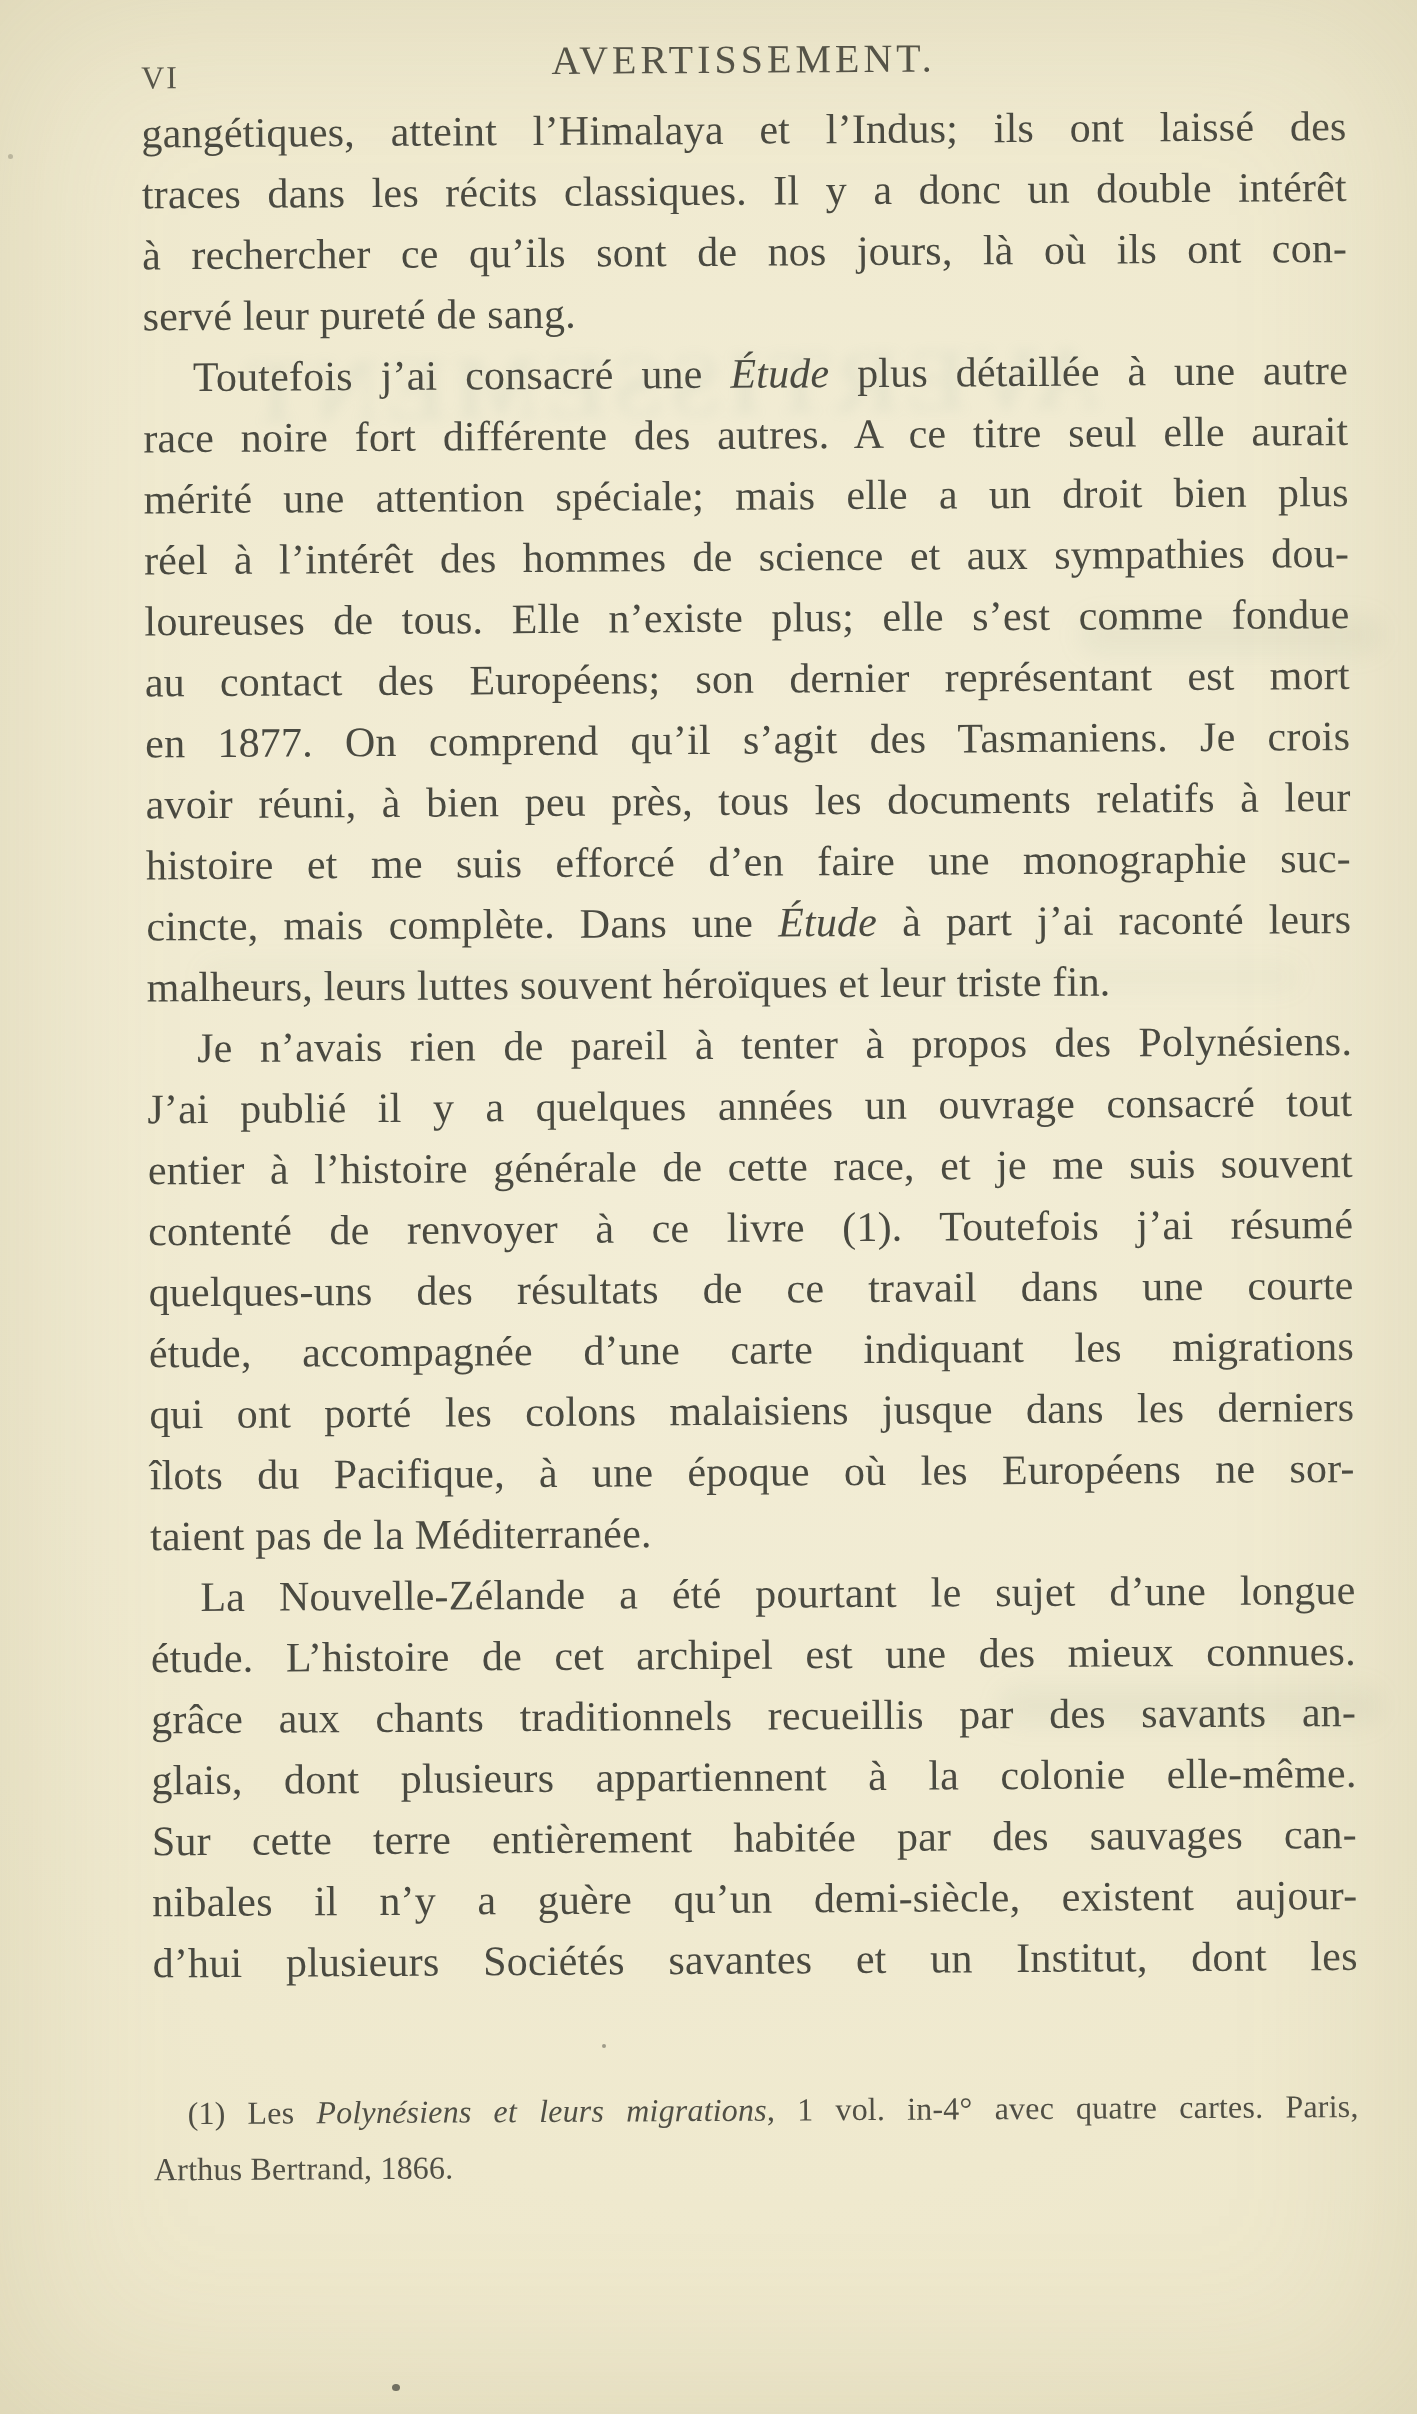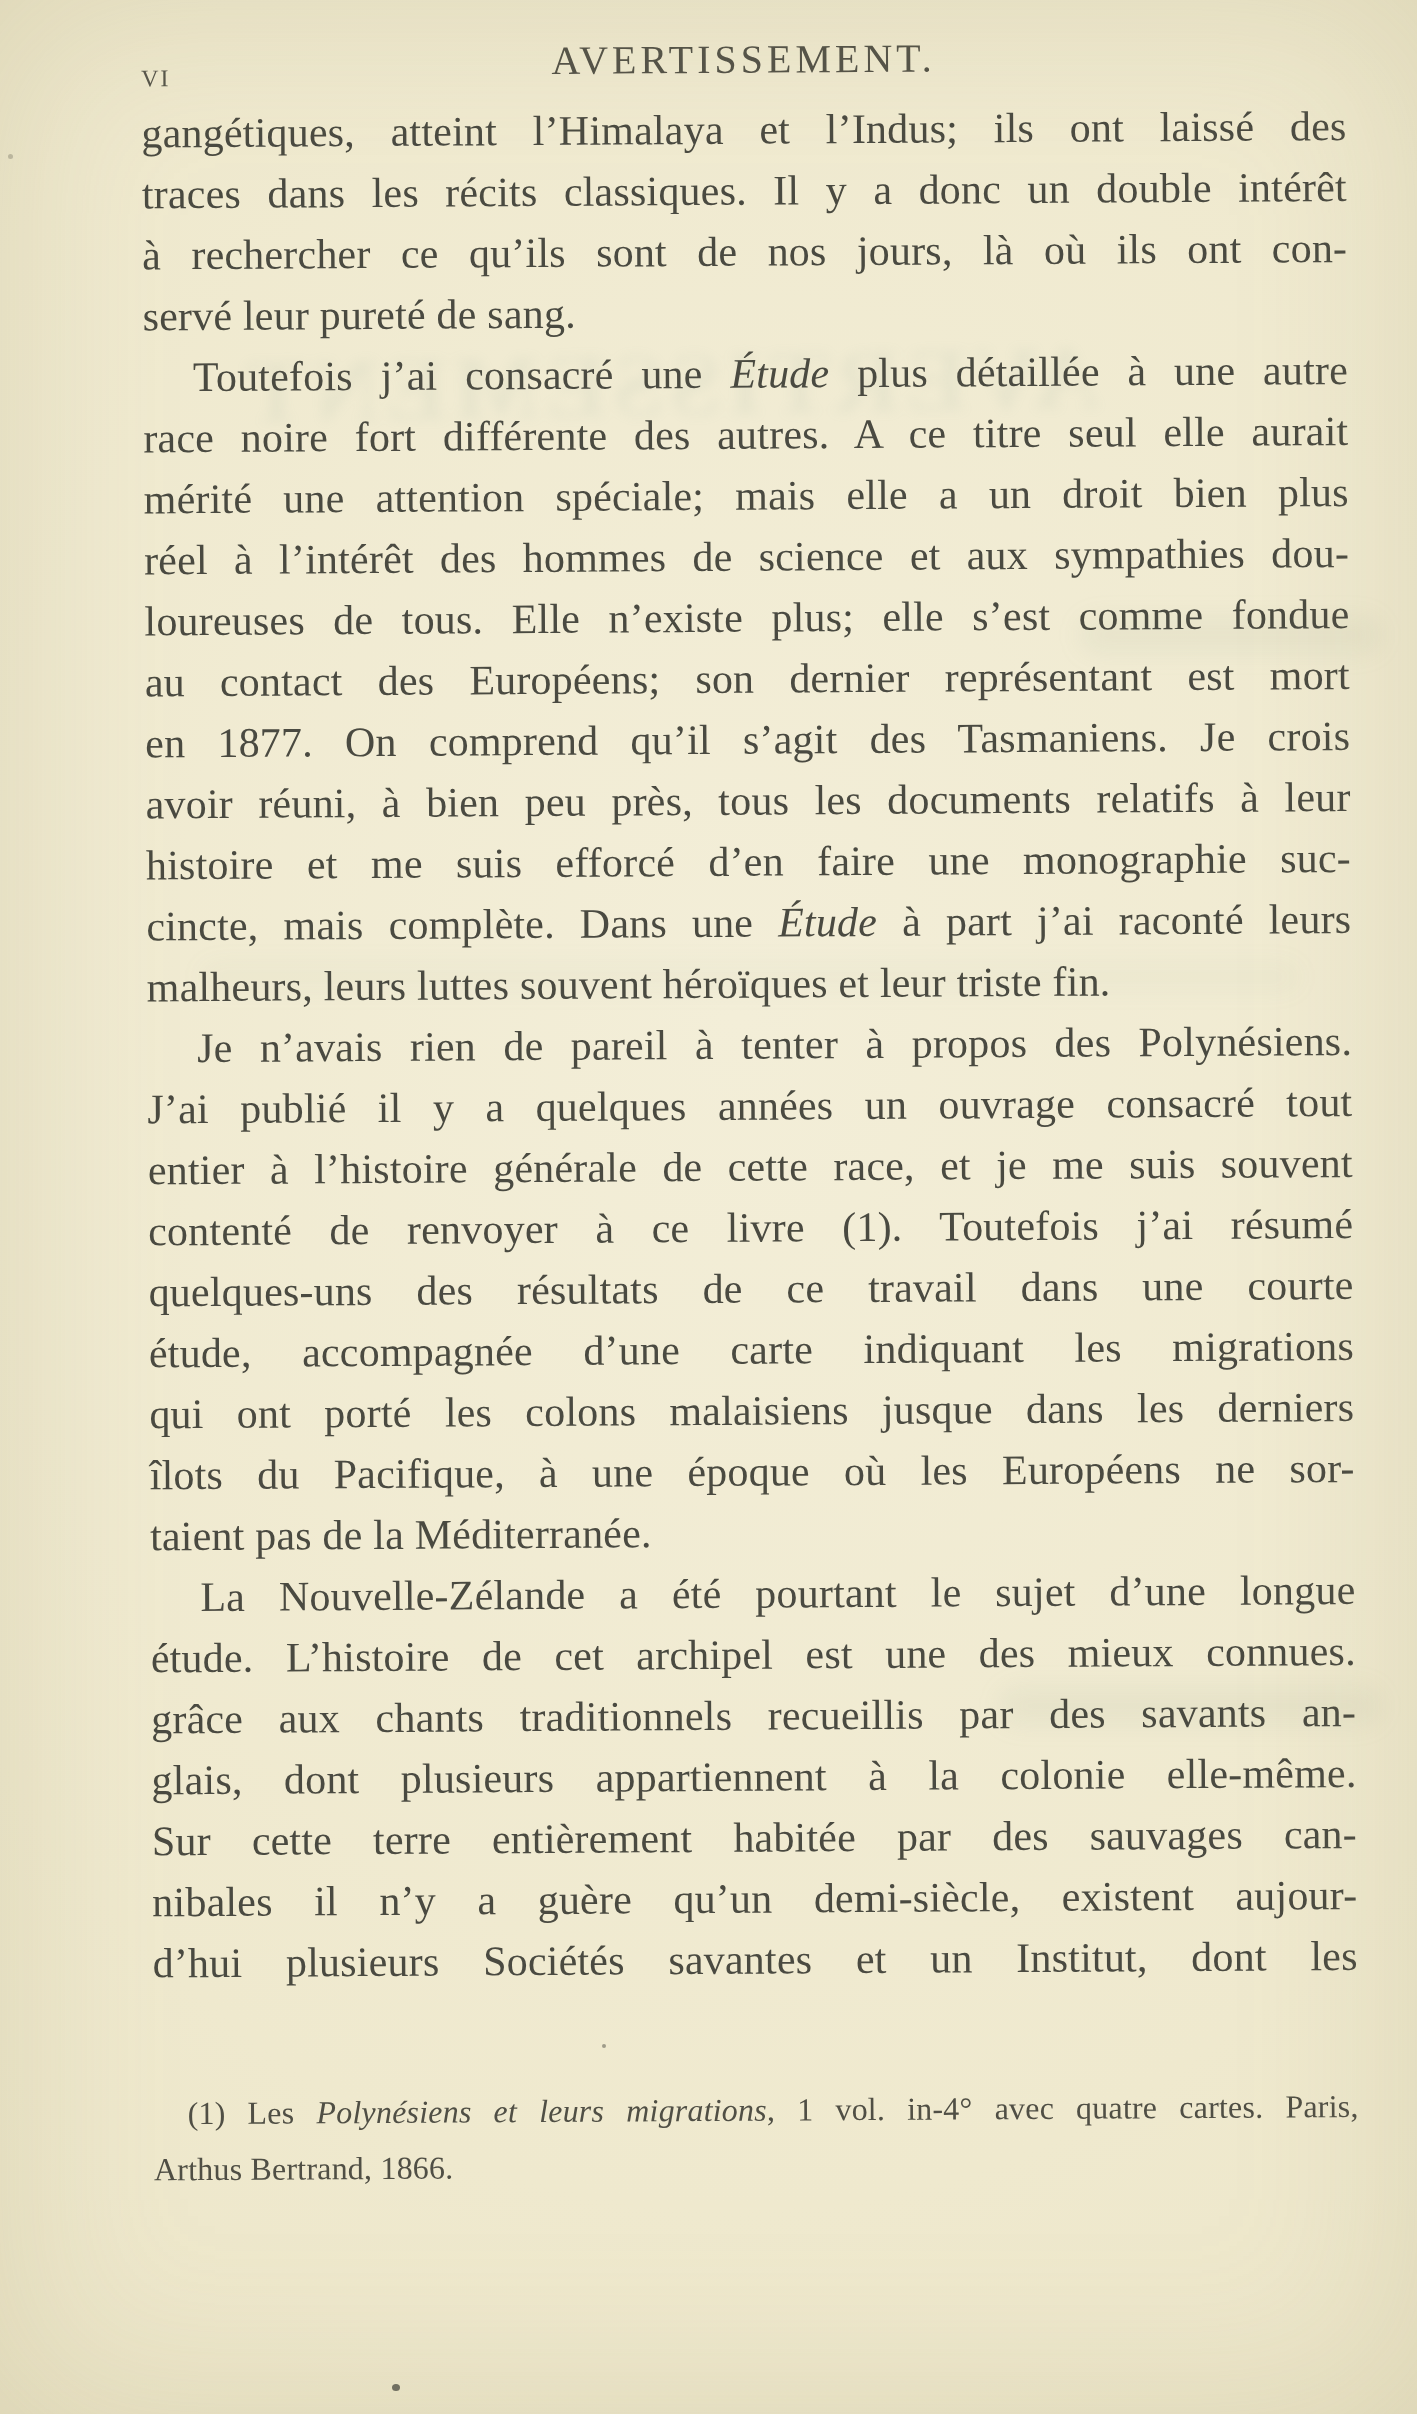--- a/index.html
+++ b/index.html
@@ -23,22 +23,22 @@
   }
   .scan-rotate{
     position:absolute;left:0;top:0;width:100%;height:100%;
     transform:rotate(-0.35deg);
     transform-origin:700px 1200px;
   }
   .header{
     position:absolute;left:148px;top:36px;width:1205px;height:50px;
   }
   .folio{
-    position:absolute;left:0;top:26px;
-    font-size:24px;letter-spacing:2px;color:#55544a;
+    position:absolute;left:0;top:20px;
+    font-size:32px;letter-spacing:2px;color:#55544a;
   }
   .running-title{
     position:absolute;left:0;top:0;width:100%;
     text-align:center;font-size:40px;letter-spacing:4px;color:#525147;
   }
   .body-text{
     position:absolute;left:148px;top:100px;width:1205px;
   }
   .line{
     font-size:42px;line-height:61px;height:61px;

